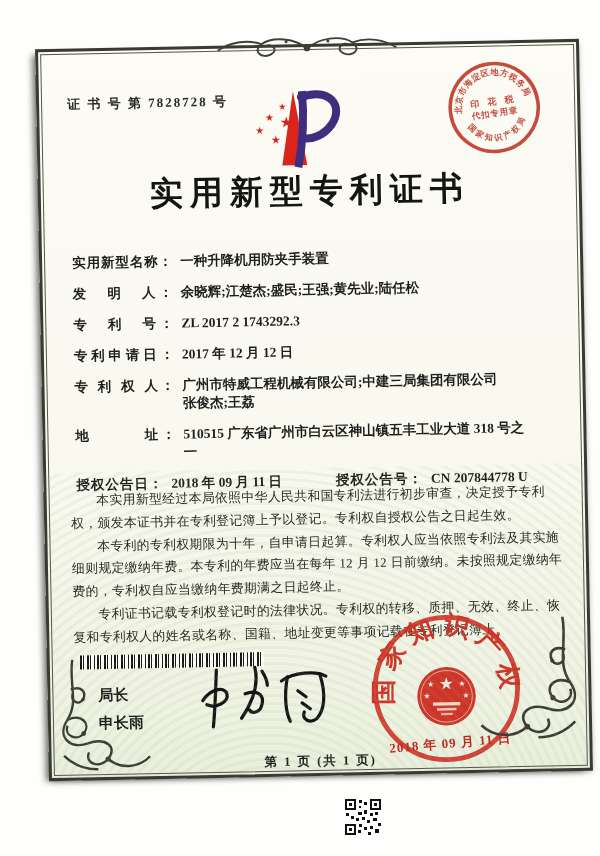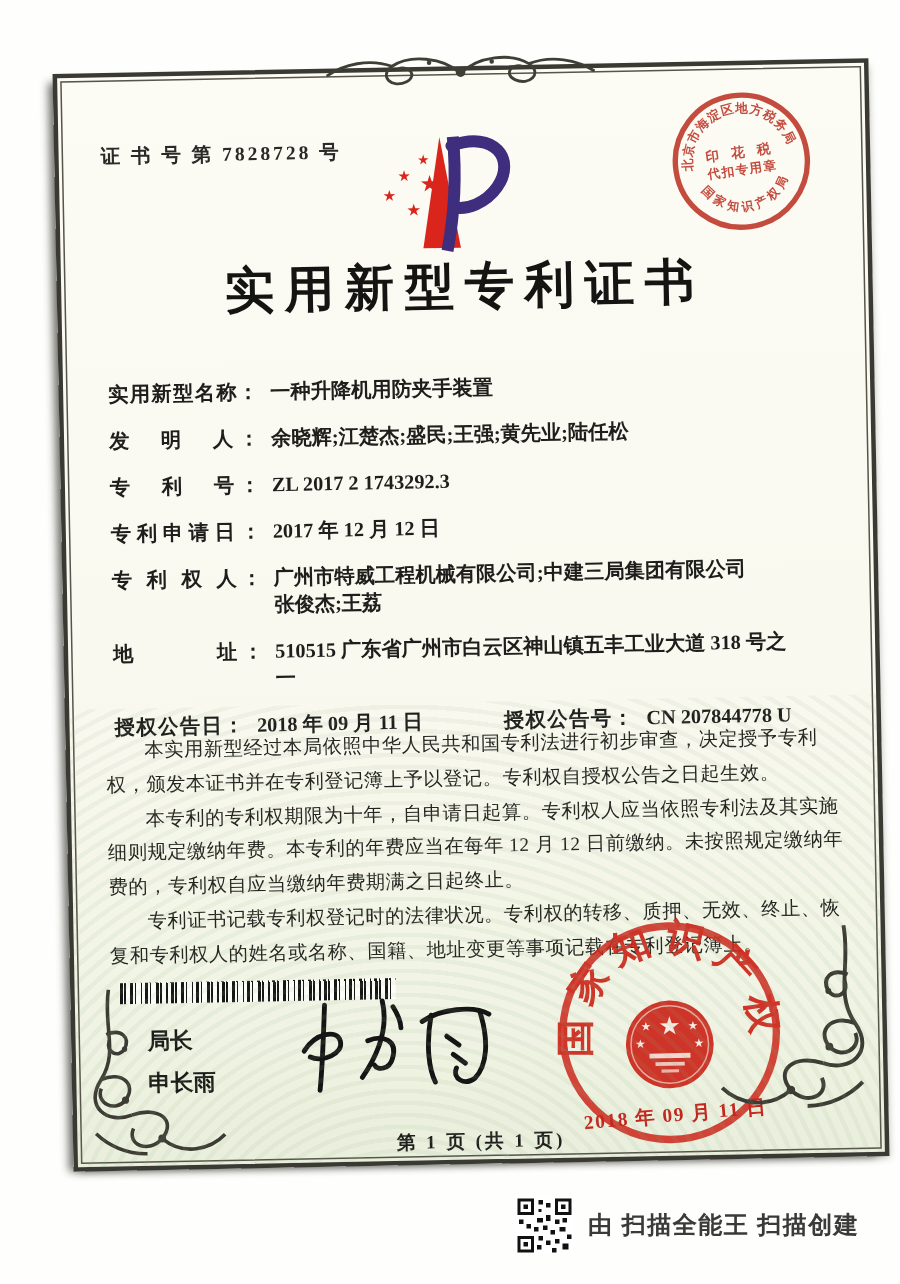--- a/index.html
+++ b/index.html
@@ -274,14 +274,13 @@
       <rect x="29" y="20" width="4" height="3"></rect>
         <rect x="34" y="25" width="3" height="3"></rect>
         <rect x="15" y="26" width="3" height="3"></rect>
       <rect x="20" y="29" width="3" height="3"></rect>
         <rect x="26" y="28" width="3" height="3"></rect>
         <rect x="31" y="31" width="4" height="4"></rect>
       <rect x="14" y="32" width="3" height="3"></rect>
         <rect x="24" y="34" width="3" height="3"></rect>
     </g>
   </svg>
-  <span class="txt">由 扫描全能王 扫描创建</span>
 </div>
 
 </body></html>

